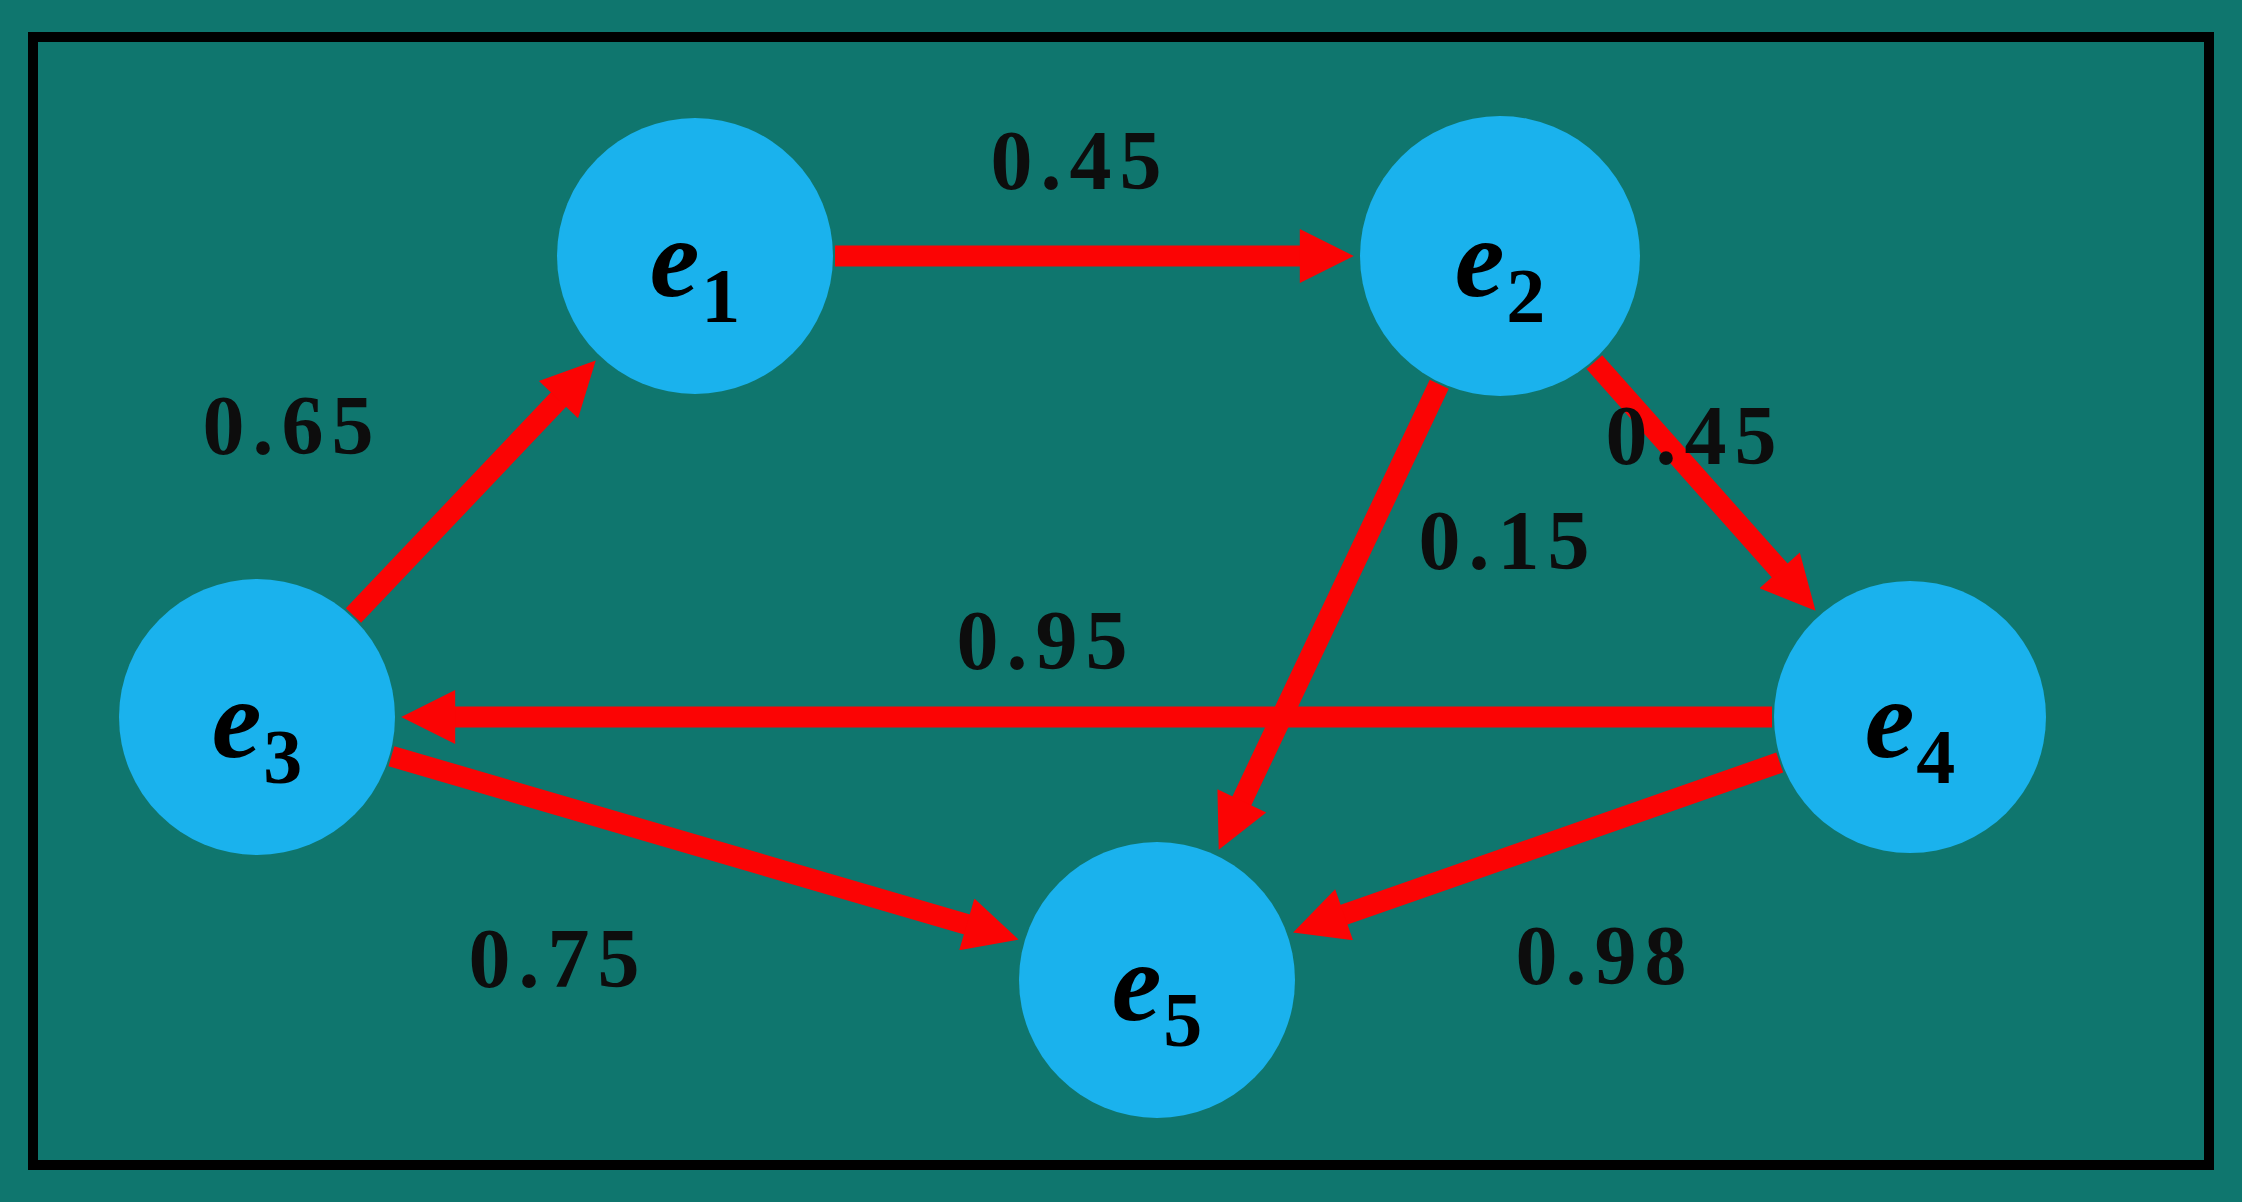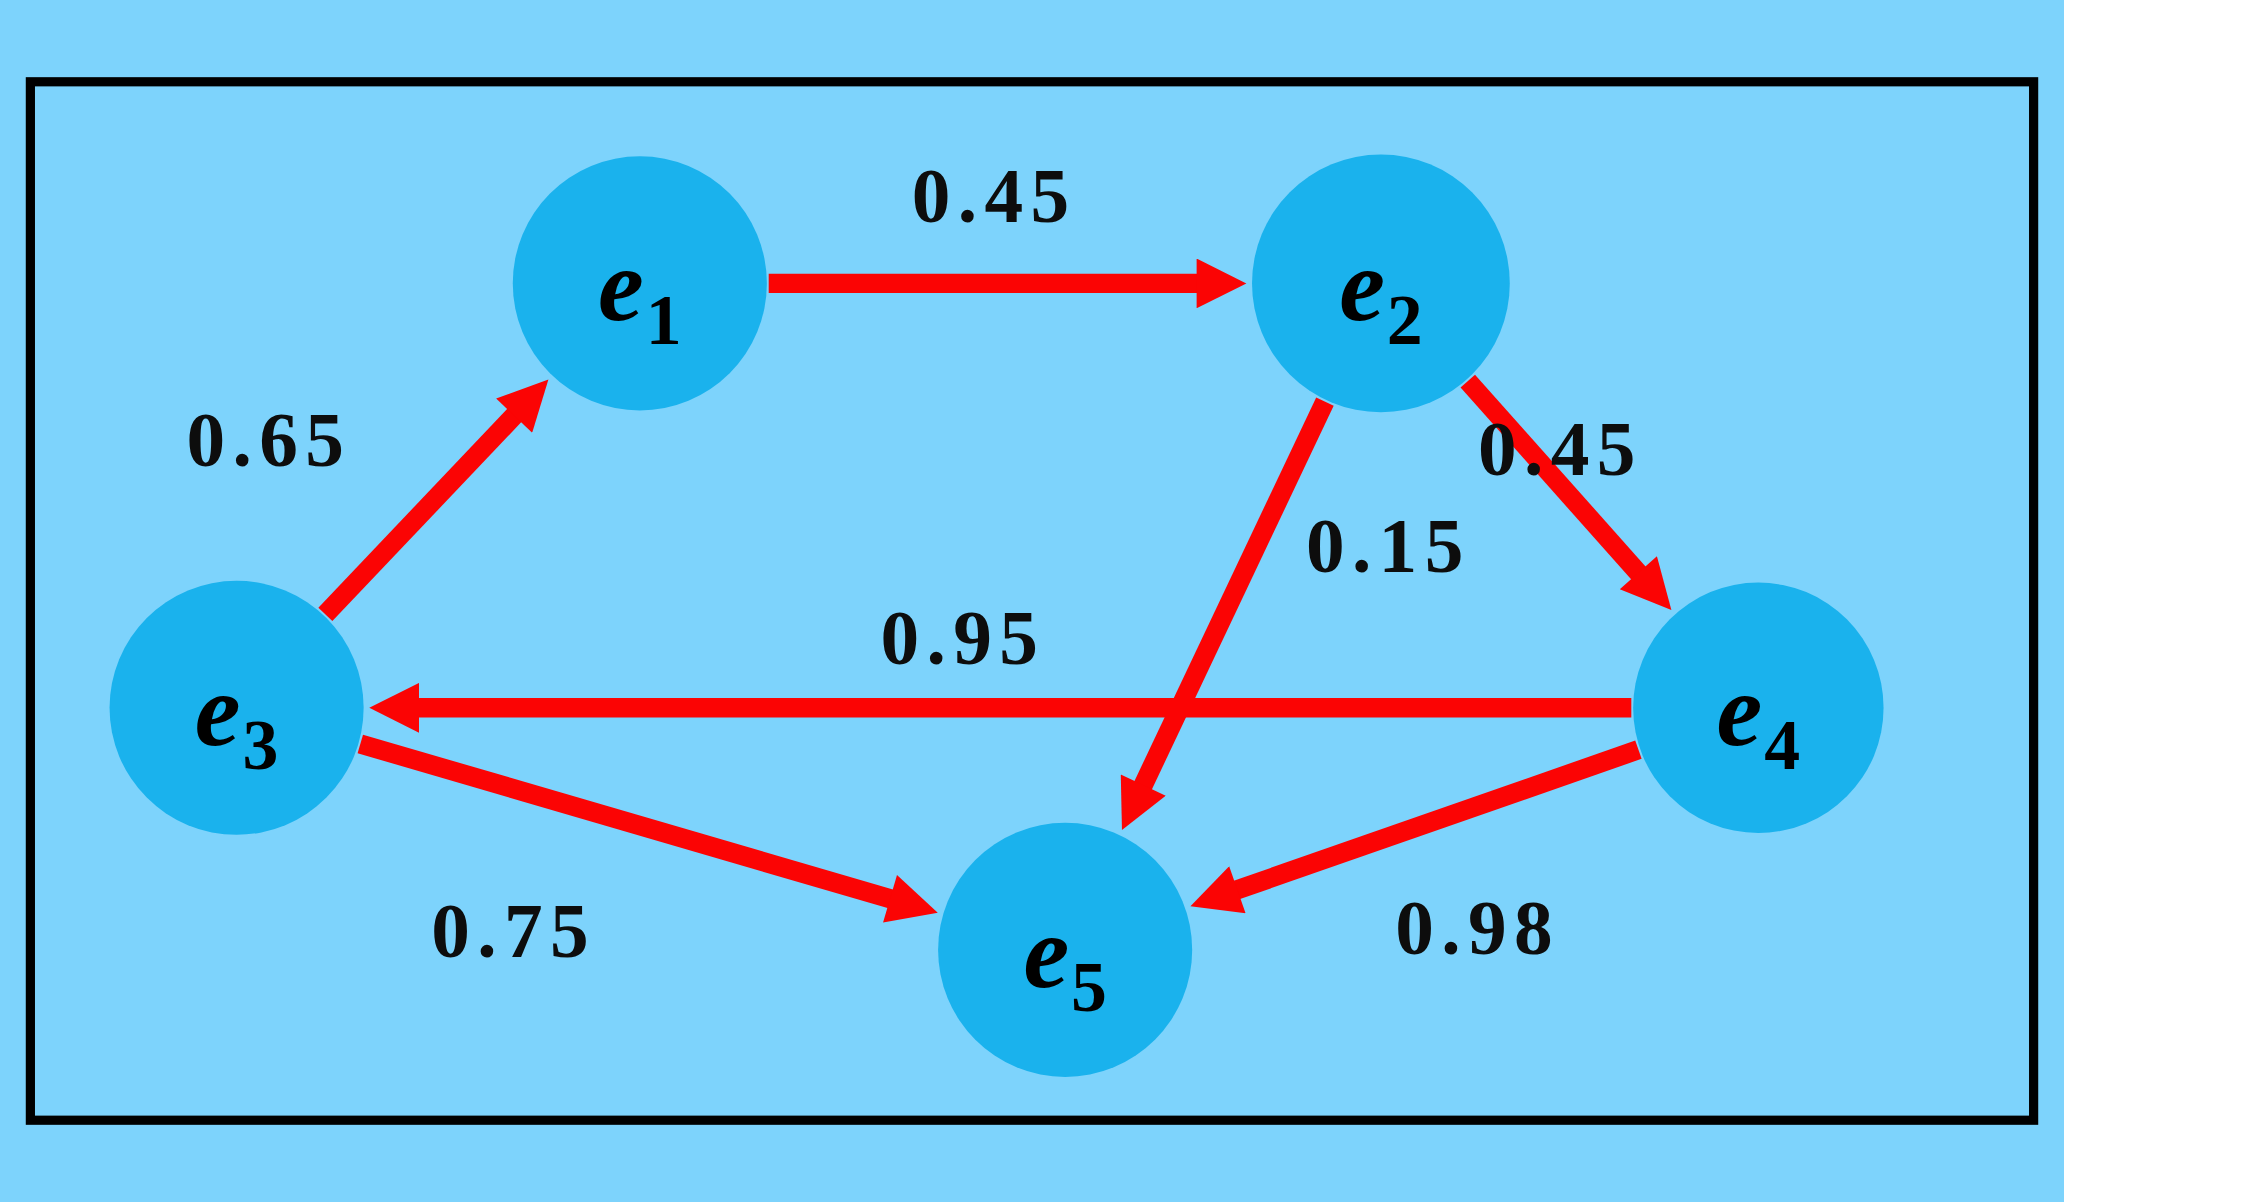--- a/index.html
+++ b/index.html
@@ -1,19 +1,19 @@
 <!DOCTYPE html>
 <html><head>
 <meta charset="utf-8">
 <style>
   html,body{margin:0;padding:0;background:#ffffff;}
   .stage{
     position:relative;
-    width:2064px;height:1202px;
-    background:#7dd3fc;
+    width:2242px;height:1202px;
+    background:#0f766e;
     font-family:"Liberation Serif", serif;
   }
   svg{display:block;width:100%;height:100%;}
   .weight-label{
     font-family:"Liberation Serif", serif;
     font-weight:bold;
     font-size:84px;
     letter-spacing:8px;
   }
   .node-label-base{

